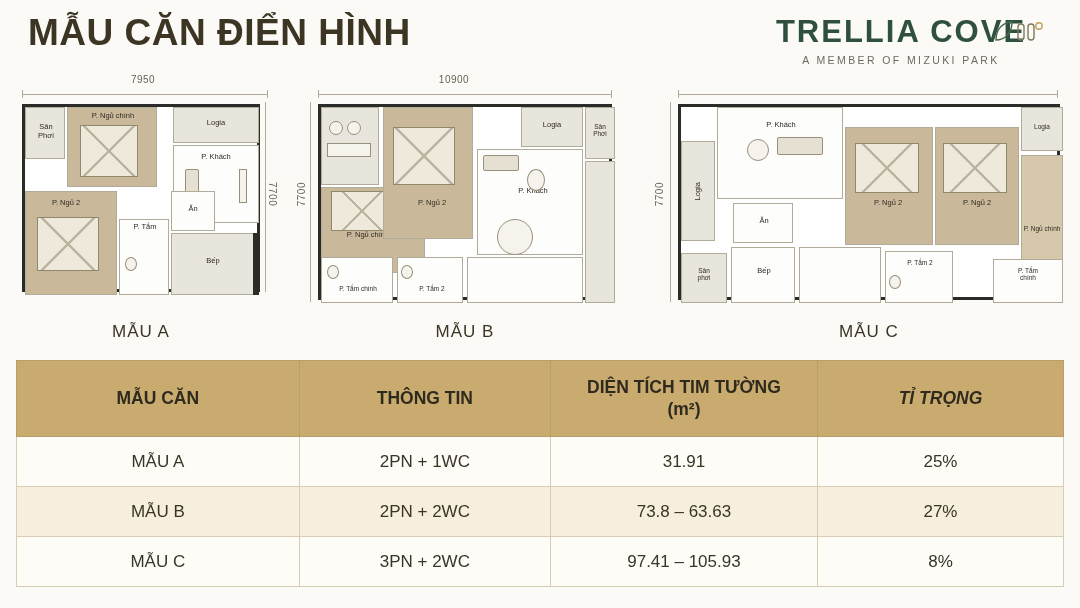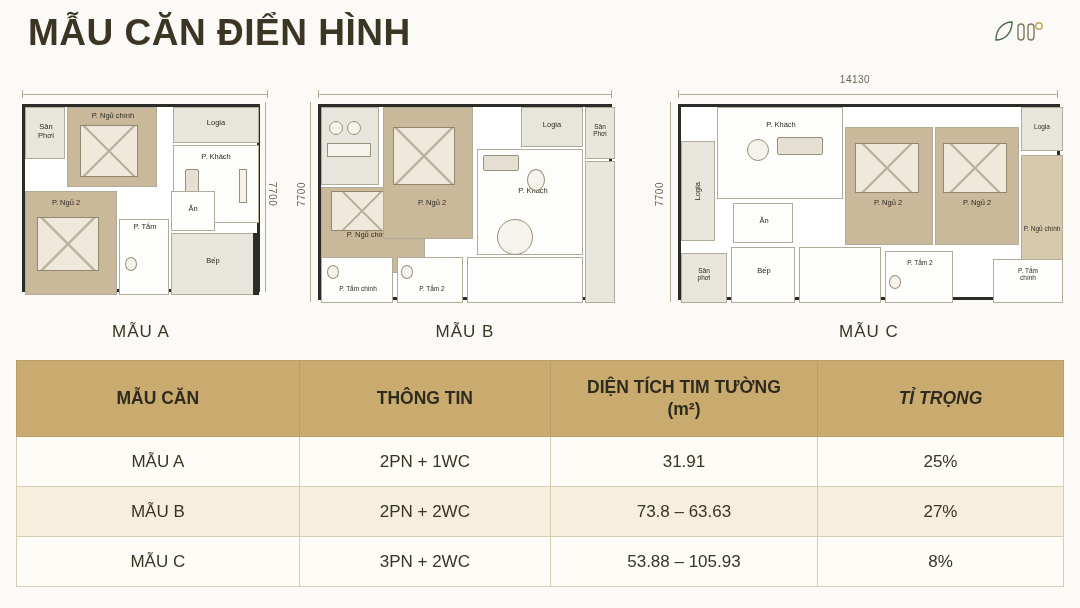--- a/index.html
+++ b/index.html
@@ -162,31 +162,34 @@
   .col2 { width: 24%; }
   .col3 { width: 25.5%; }
   .col4 { width: 23.5%; font-style: italic; }
 </style>
 </head>
 <body>
 
 <div class="page-title">MẪU CĂN ĐIỂN HÌNH</div>
 
 <div class="brand">
+  <div class="brand-main">TRELLIA COVE</div>
+  <div class="brand-sub">A MEMBER OF MIZUKI PARK</div>
 </div>
 <svg class="brand-mark" viewBox="0 0 54 26">
   <path d="M4 22 C4 10, 12 4, 20 4 C20 16, 12 22, 4 22 Z" fill="none" stroke="#4a6b4a" stroke-width="1.4"></path>
   <rect x="26" y="6" width="6" height="16" rx="3" fill="none" stroke="#7d7a5c" stroke-width="1.4"></rect>
   <rect x="36" y="6" width="6" height="16" rx="3" fill="none" stroke="#7d7a5c" stroke-width="1.4"></rect>
   <circle cx="47" cy="8" r="3.2" fill="none" stroke="#c2a15a" stroke-width="1.4"></circle>
 </svg>
 
 <div class="plans">
 
   <div class="plan" style="left:18px; width:256px; height:280px;">
+    <div class="dim-top" style="width:250px;">7950</div>
     <div style="position:absolute; left:4px; right:6px; top:22px; height:1px; background:#b4aa97;"></div>
     <div style="position:absolute; left:4px; top:18px; width:1px; height:8px; background:#b4aa97;"></div>
     <div style="position:absolute; right:6px; top:18px; width:1px; height:8px; background:#b4aa97;"></div>
 
     <div class="dim-right" style="right:-4px; top:110px;">7700</div>
     <div style="position:absolute; right:8px; top:30px; width:1px; height:190px; background:#b4aa97;"></div>
 
     <div class="floor" style="left:4px; top:32px; width:238px; height:188px;">
 
       <div class="room grey" style="left:0px; top:0px; width:40px; height:52px;"></div>
@@ -217,20 +220,21 @@
 
       <div class="room grey" style="left:146px; top:126px; width:88px; height:62px;"></div>
       <div class="rlabel" style="left:166px; top:150px; width:44px;">Bếp</div>
       <div class="wall" style="left:228px; top:126px; width:6px; height:62px;"></div>
     </div>
 
     <div class="plan-caption" style="left:0; top:250px; width:246px;">MẪU A</div>
   </div>
 
   <div class="plan" style="left:296px; width:322px; height:280px;">
+    <div class="dim-top" style="width:316px;">10900</div>
     <div style="position:absolute; left:22px; right:6px; top:22px; height:1px; background:#b4aa97;"></div>
     <div style="position:absolute; left:22px; top:18px; width:1px; height:8px; background:#b4aa97;"></div>
     <div style="position:absolute; right:6px; top:18px; width:1px; height:8px; background:#b4aa97;"></div>
 
     <div class="dim-left" style="left:0px; top:110px;">7700</div>
     <div style="position:absolute; left:14px; top:30px; width:1px; height:200px; background:#b4aa97;"></div>
 
     <div class="floor" style="left:22px; top:32px; width:294px; height:196px;">
 
       <div class="room grey" style="left:0px; top:0px; width:58px; height:78px;"></div>
@@ -269,21 +273,20 @@
       <div class="rlabel sm" style="left:84px; top:178px; width:54px;">P. Tắm 2</div>
       <div class="circle" style="left:80px; top:158px; width:12px; height:14px;"></div>
 
       <div class="room white" style="left:146px; top:150px; width:116px; height:46px;"></div>
     </div>
 
     <div class="plan-caption" style="left:22px; top:250px; width:294px;">MẪU B</div>
   </div>
 
   <div class="plan" style="left:652px; width:414px; height:280px;">
-    <div class="dim-top" style="width:406px;">14130</div>
     <div style="position:absolute; left:26px; right:8px; top:22px; height:1px; background:#b4aa97;"></div>
     <div style="position:absolute; left:26px; top:18px; width:1px; height:8px; background:#b4aa97;"></div>
     <div style="position:absolute; right:8px; top:18px; width:1px; height:8px; background:#b4aa97;"></div>
 
     <div class="dim-left" style="left:2px; top:110px;">7700</div>
     <div style="position:absolute; left:18px; top:30px; width:1px; height:200px; background:#b4aa97;"></div>
 
     <div class="floor" style="left:26px; top:32px; width:382px; height:196px;">
 
       <div class="room grey" style="left:0px; top:34px; width:34px; height:100px;"></div>
@@ -352,17 +355,17 @@
     </tr>
     <tr>
       <td>MẪU B</td>
       <td>2PN + 2WC</td>
       <td>73.8 – 63.63</td>
       <td>27%</td>
     </tr>
     <tr>
       <td>MẪU C</td>
       <td>3PN + 2WC</td>
-      <td>53.88 – 105.93</td>
+      <td>97.41 – 105.93</td>
       <td>8%</td>
     </tr>
   </tbody>
 </table>
 
 </body></html>

